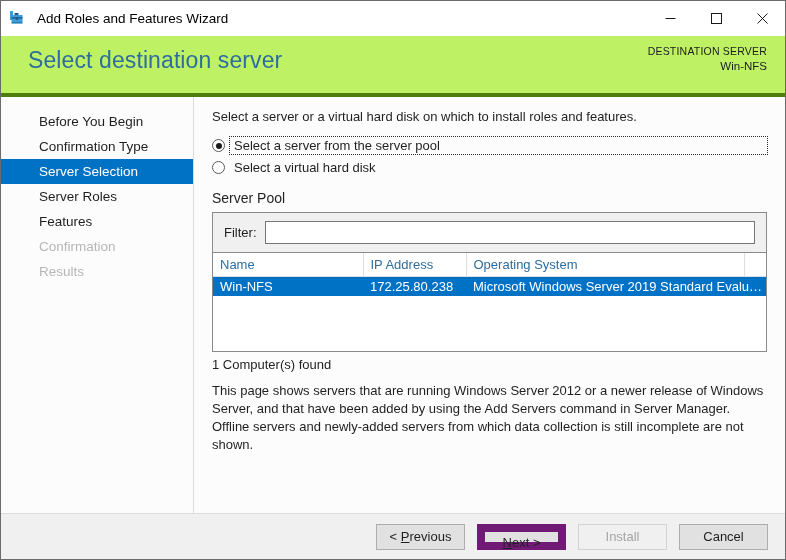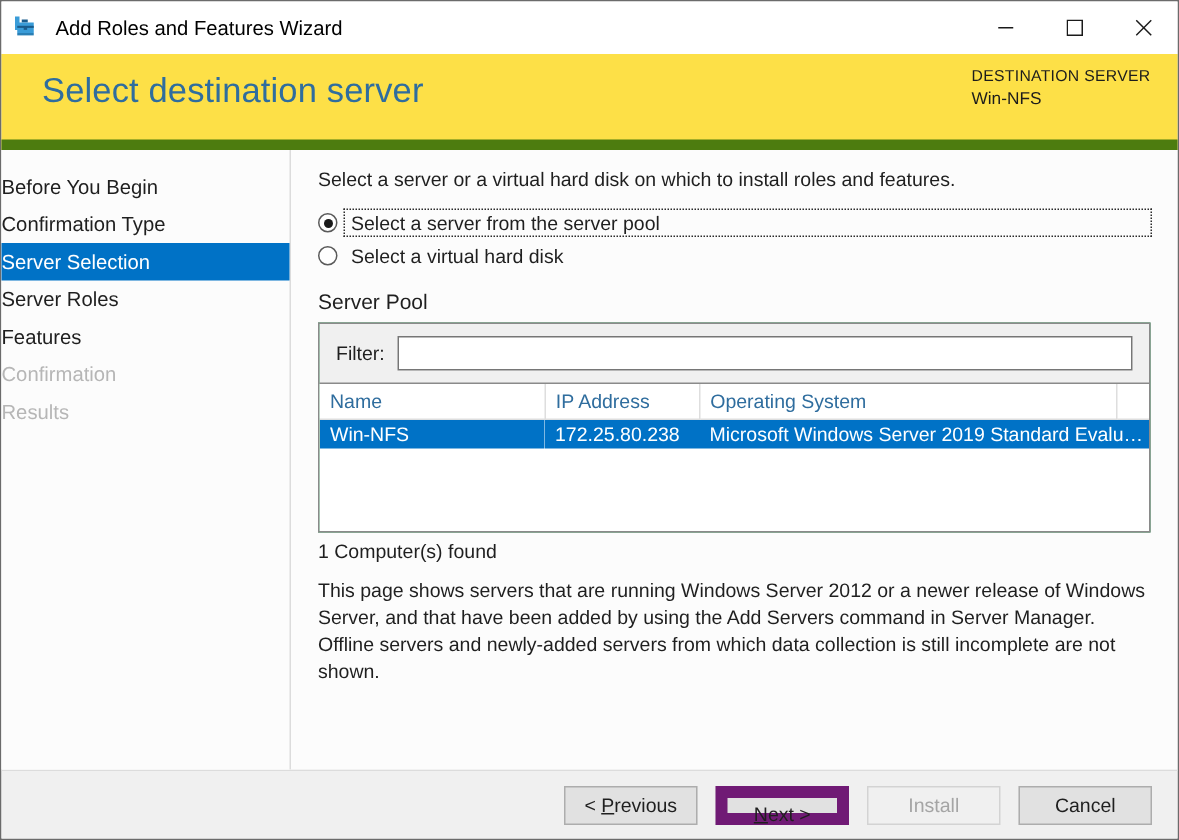--- a/index.html
+++ b/index.html
@@ -62,37 +62,38 @@
     background: transparent;
     border: none;
     padding: 0;
   }
   .win-btn svg { display: block; }
 
   
   .header {
     height: 57px;
     min-height: 57px;
-    background: #fde047;
-    position: relative;
-    border-bottom: 7px solid #4d7c0f;
+    background: #bef264;
+    position: relative;
+    border-bottom: 4px solid #4d7c0f;
   }
   .page-title {
     position: absolute;
     left: 27px;
     top: 11px;
     font-size: 23px;
     color: #2f6d9e;
     font-weight: 400;
     letter-spacing: 0.1px;
   }
   .dest-block {
     position: absolute;
     right: 18px;
     top: 8px;
+    text-align: right;
     line-height: 15px;
   }
   .dest-label {
     font-size: 10.5px;
     color: #1c1c1c;
     letter-spacing: 0.2px;
   }
   .dest-value {
     font-size: 11.5px;
     color: #1c1c1c;
@@ -110,20 +111,21 @@
     width: 193px;
     min-width: 193px;
     background: #fcfcfc;
     border-right: 1px solid #dcdcdc;
     padding-top: 12px;
     box-sizing: border-box;
   }
   .nav-item {
     height: 25px;
     line-height: 25px;
+    padding-left: 38px;
     font-size: 13.5px;
     color: #1f1f1f;
     white-space: nowrap;
     box-sizing: border-box;
   }
   .nav-item.selected {
     background: #0072c6;
     color: #ffffff;
   }
   .nav-item.disabled {

